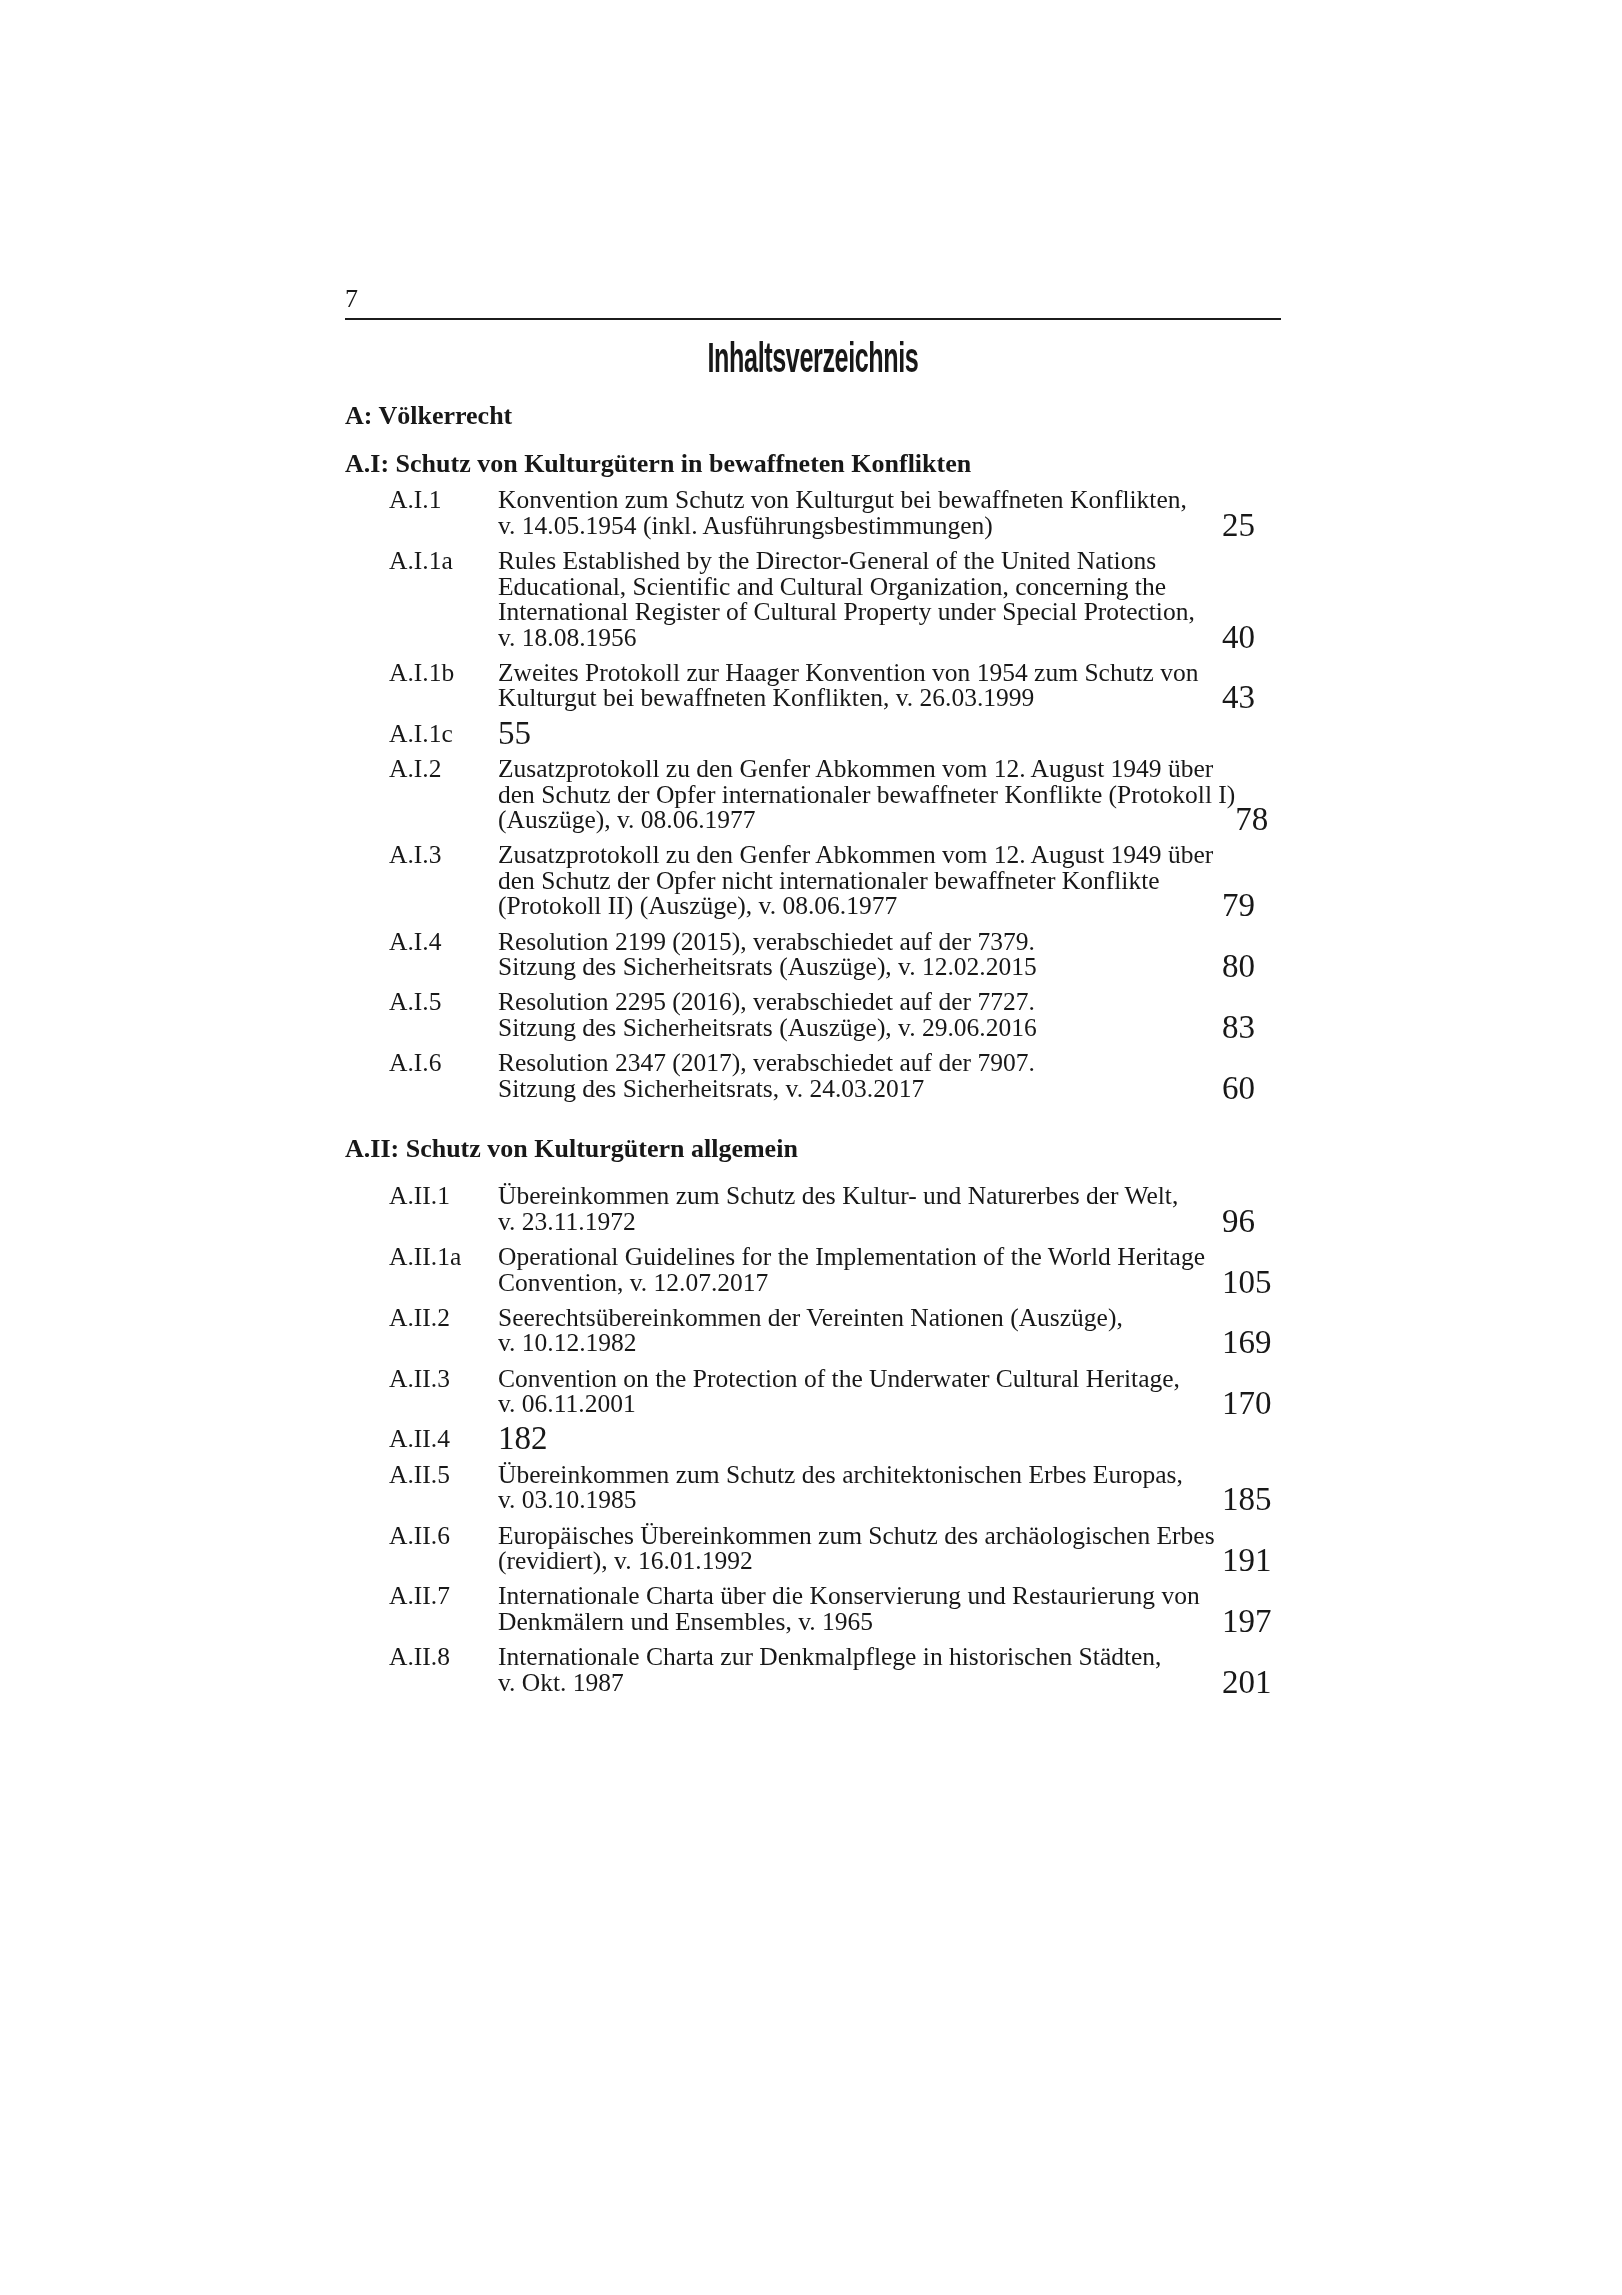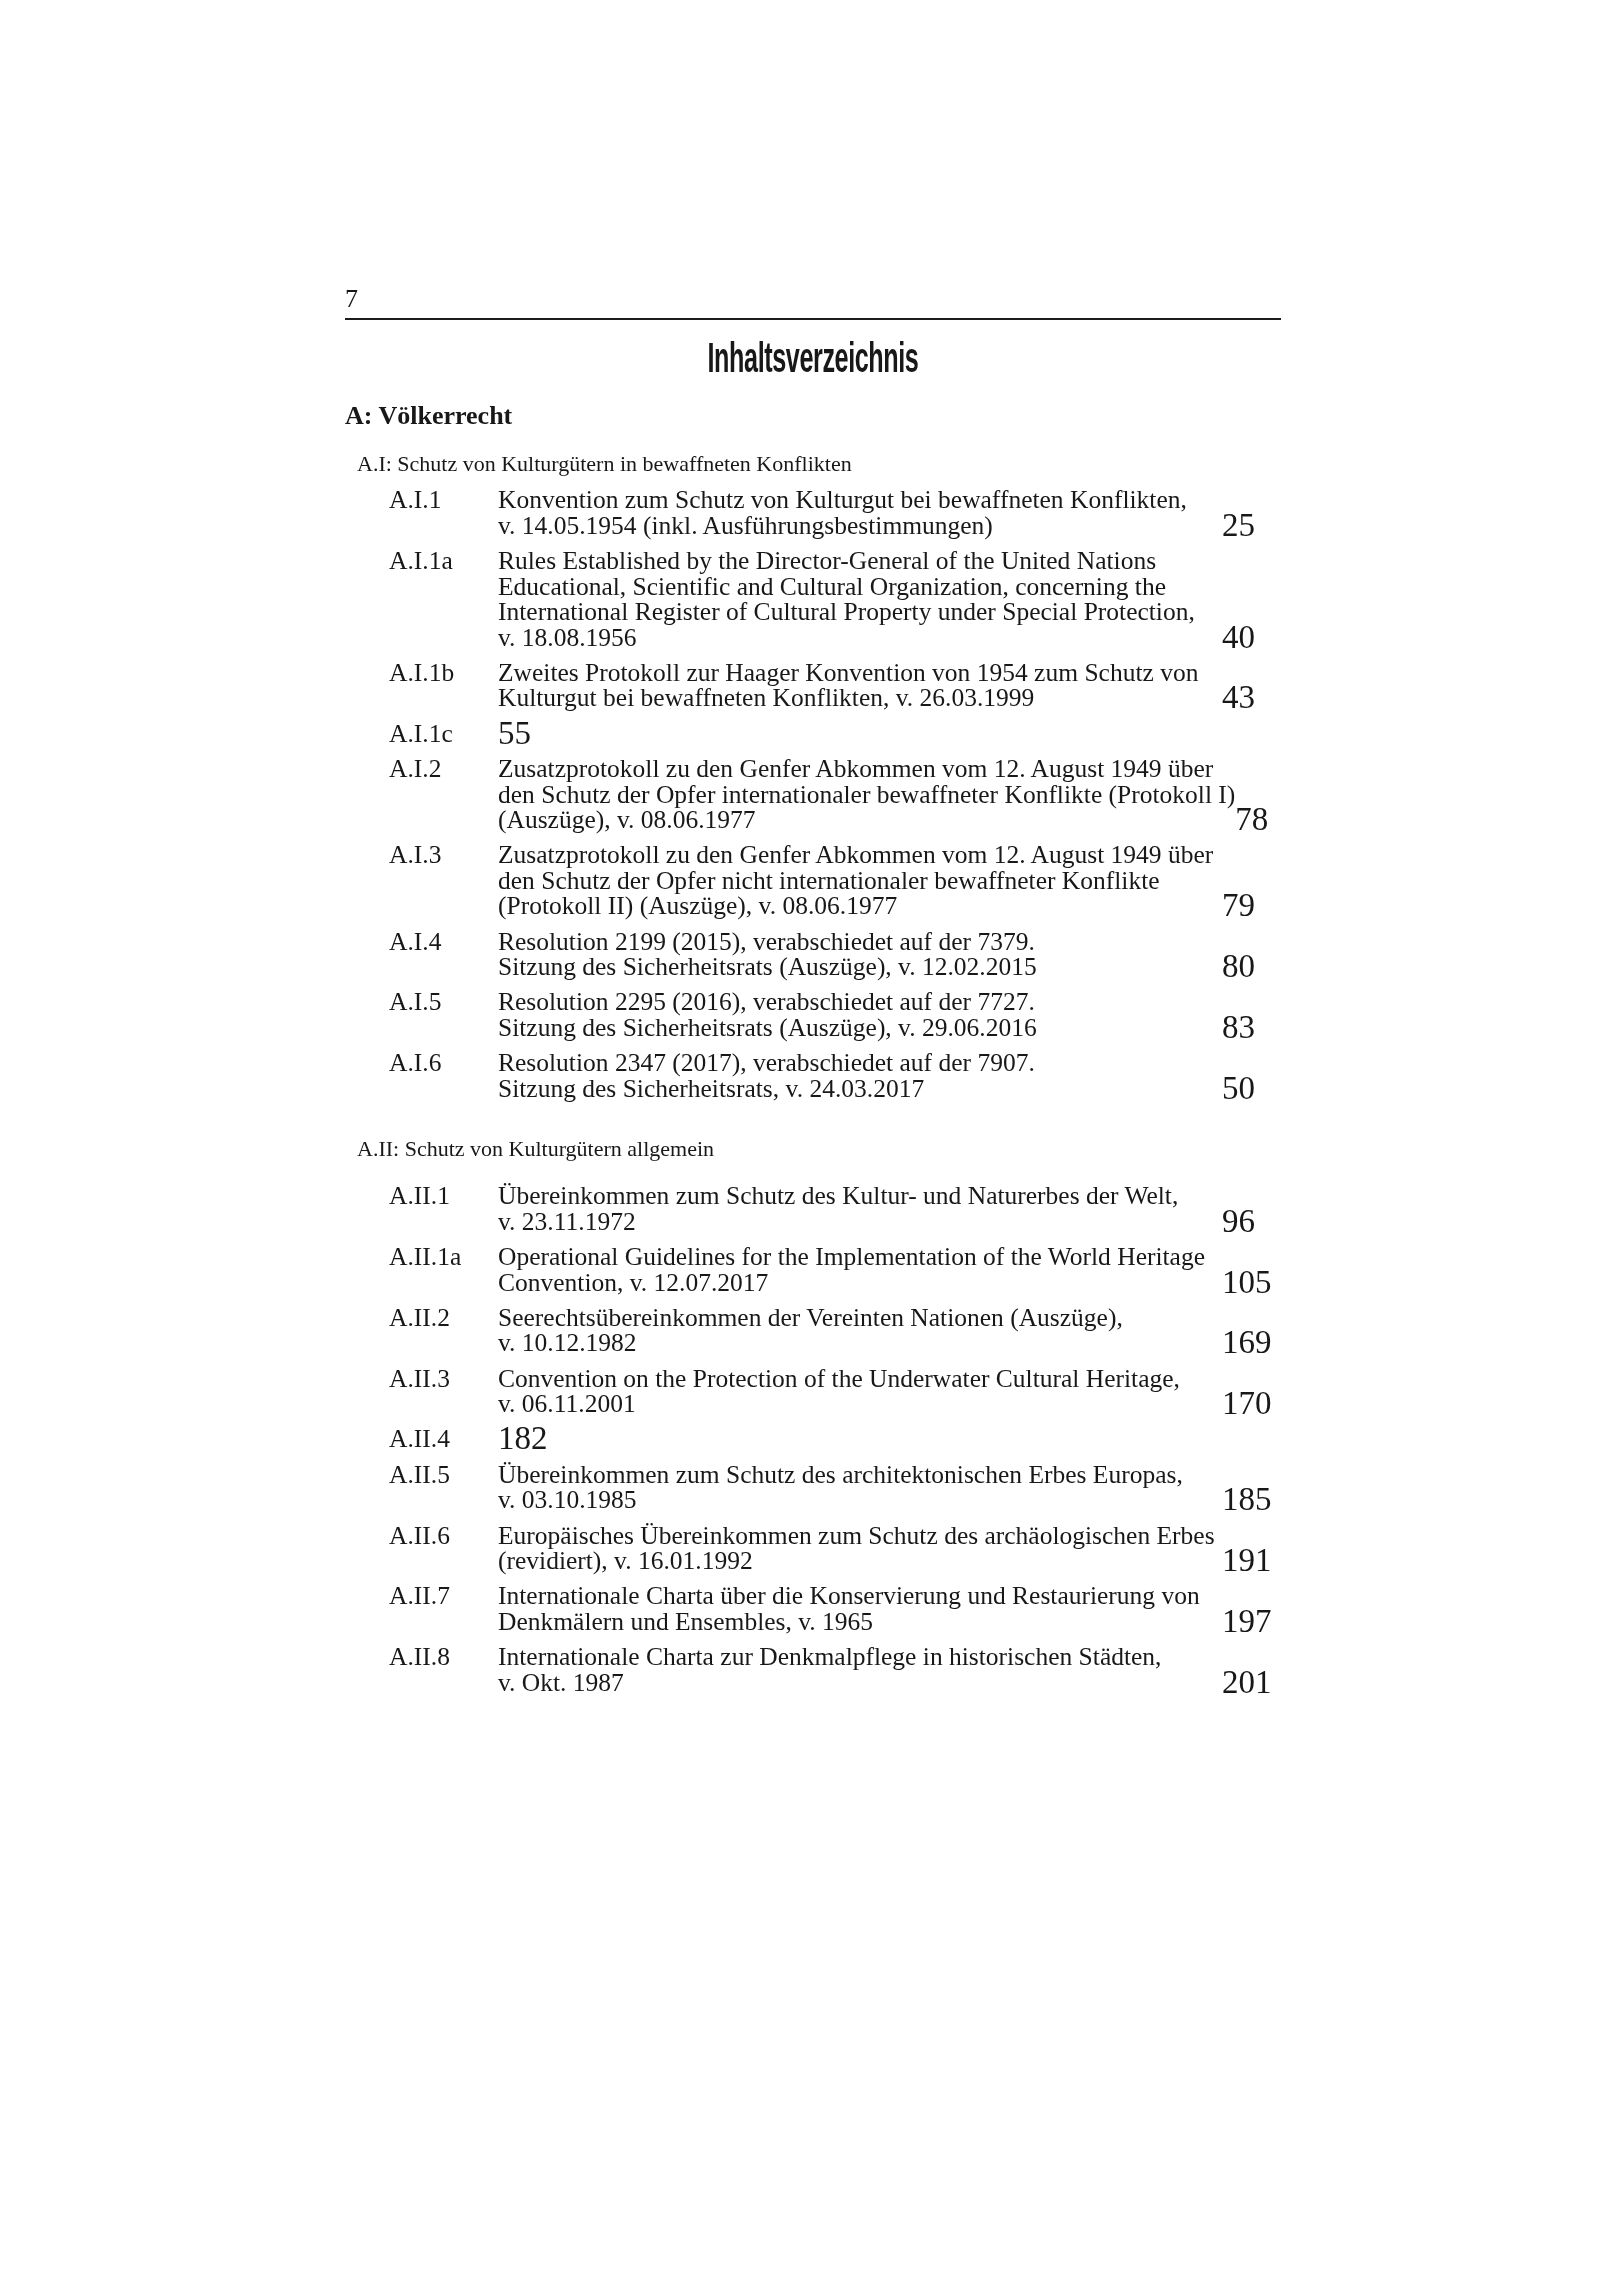--- a/index.html
+++ b/index.html
@@ -38,24 +38,24 @@
     letter-spacing: -0.7px;
     white-space: nowrap;
   }
   h2.part-heading {
     margin: 21.6px 0 0 0;
     font-size: 26px;
     line-height: 26px;
     font-weight: bold;
   }
   h3.section-heading {
-    margin: 22px 0 0 12px;
-    font-size: 22px;
+    margin: 22px 0 0 0;
+    font-size: 26px;
     line-height: 26px;
-    font-weight: normal;
+    font-weight: bold;
   }
   h3.section-heading.second {
     margin-top: 35px;
   }
   .entries {
     margin-top: 10.5px;
   }
   .entries.second {
     margin-top: 21px;
   }
@@ -159,21 +159,21 @@
     <span class="entry-label">A.I.5</span>
     <span class="entry-text">Resolution 2295 (2016), verabschiedet auf der 7727.
 Sitzung des Sicherheitsrats (Auszüge), v. 29.06.2016</span>
     <span class="entry-page">83</span>
   </div>
 
   <div class="entry">
     <span class="entry-label">A.I.6</span>
     <span class="entry-text">Resolution 2347 (2017), verabschiedet auf der 7907.
 Sitzung des Sicherheitsrats, v. 24.03.2017</span>
-    <span class="entry-page">50</span>
+    <span class="entry-page">60</span>
   </div>
 </div>
     </section>
 
     <section>
       <h3 class="section-heading second">A.II: Schutz von Kulturgütern allgemein</h3>
       <div class="entries second">
   <div class="entry">
     <span class="entry-label">A.II.1</span>
     <span class="entry-text">Übereinkommen zum Schutz des Kultur- und Naturerbes der Welt,

